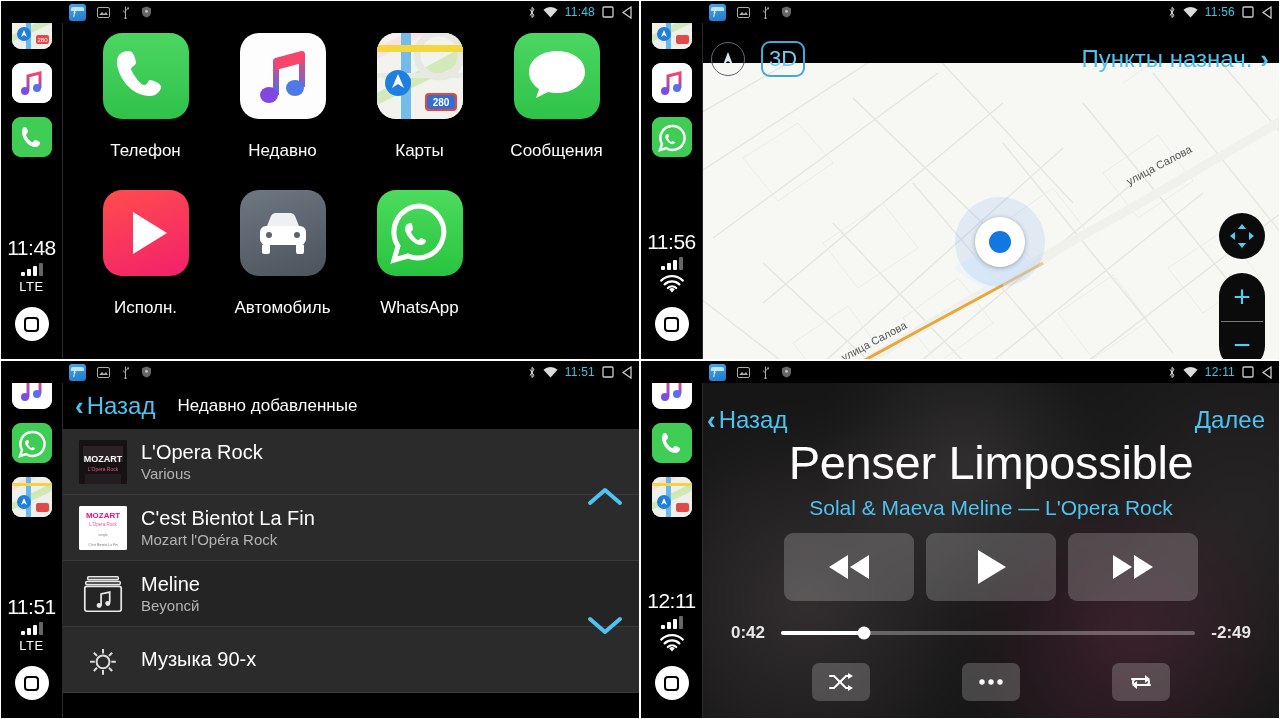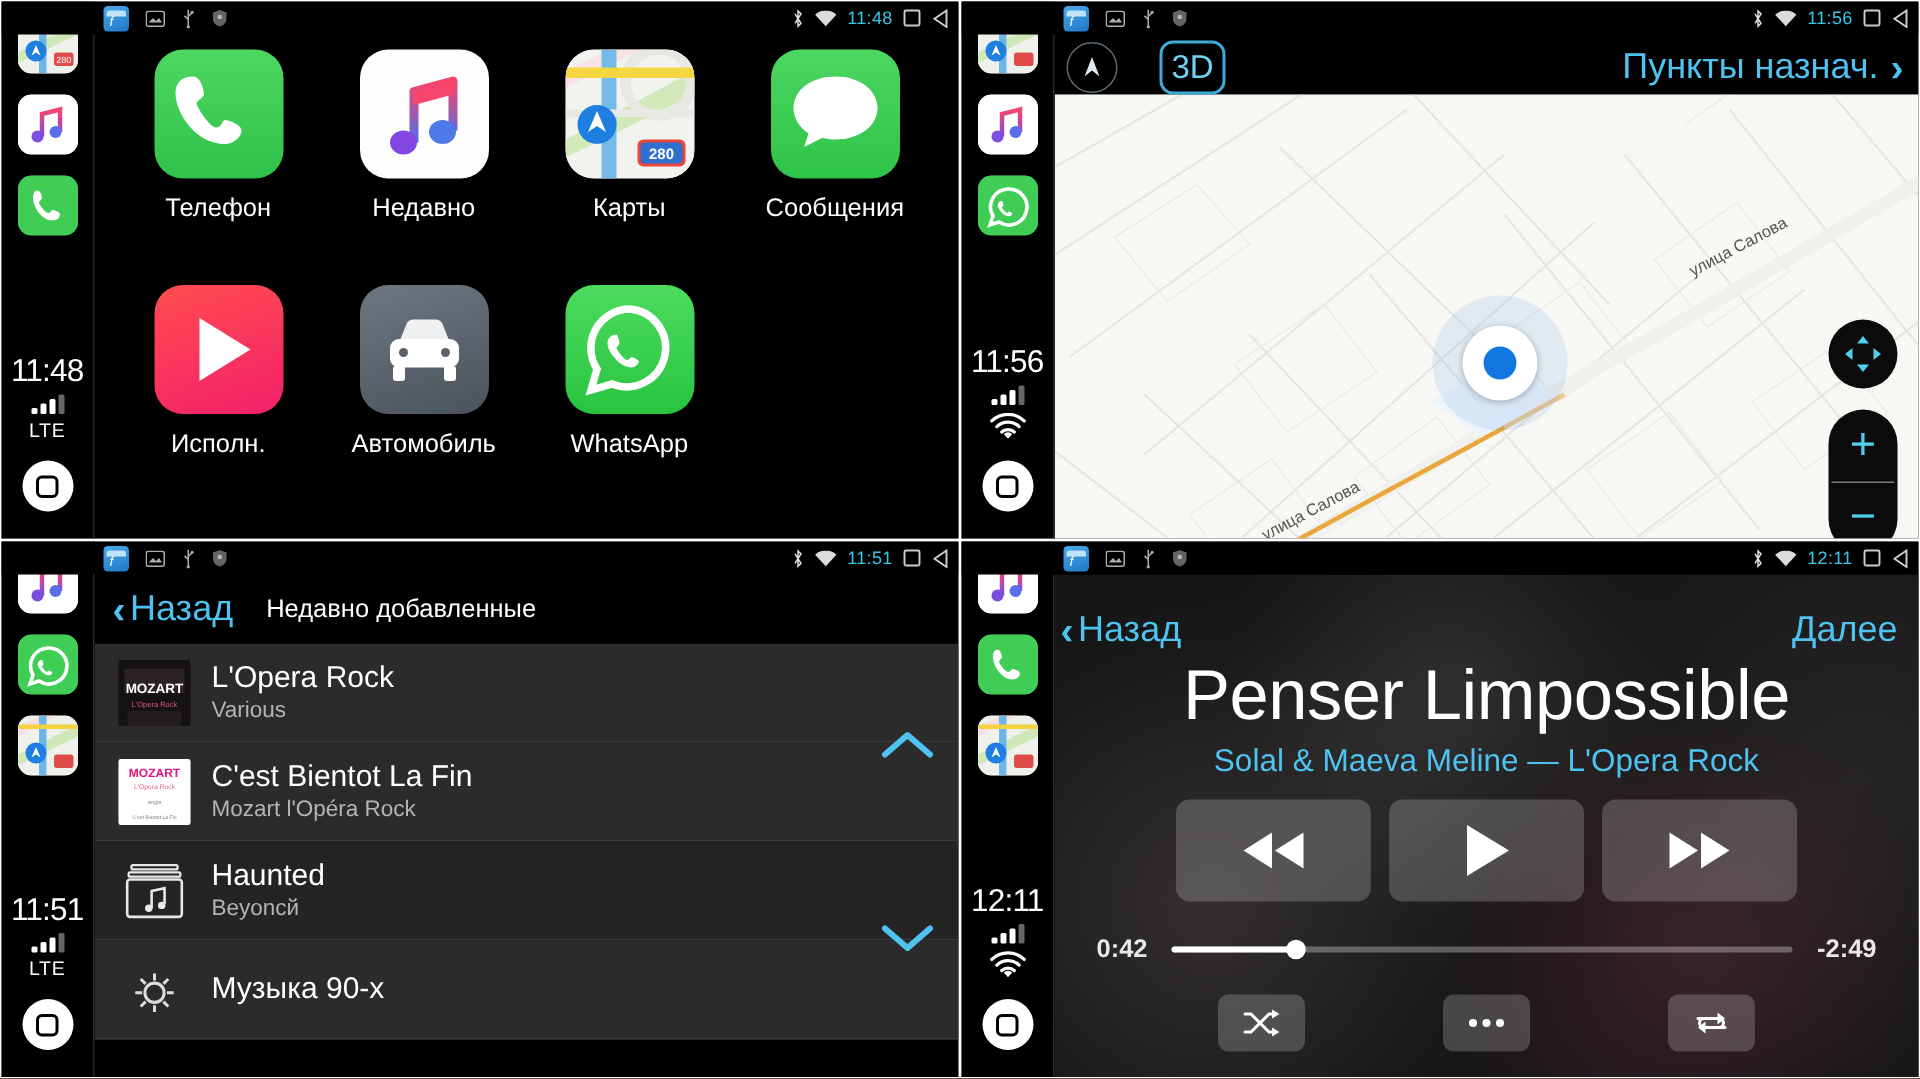--- a/index.html
+++ b/index.html
@@ -7,21 +7,21 @@
     width: 1280px; height: 719px;
     background: #000;
     font-family: "Liberation Sans", sans-serif;
     overflow: hidden;
   }
   .grid {
     width: 1280px; height: 719px;
     display: grid;
     grid-template-columns: 640px 640px;
     grid-template-rows: 360px 359px;
-    background: #7f1d1d;
+    background: #c4b5fd;
   }
   .panel {
     position: relative;
     background: #000;
     overflow: hidden;
     border: 1px solid #ffffff;
   }
 
   
   .androidbar {
@@ -86,36 +86,36 @@
   .appgrid {
     position: absolute; inset: 0;
     display: grid;
     grid-template-columns: repeat(4, 1fr);
     grid-template-rows: repeat(2, 1fr);
     padding: 10px 14px 12px 14px;
     background: #000;
   }
   .app { display: flex; flex-direction: column; align-items: center; justify-content: flex-start; }
   .app-ic { width: 86px; height: 86px; border-radius: 19px; position: relative; overflow: hidden; flex: none; }
-  .app-lb { margin-top: 10px; color: #fff; font-size: 17px; white-space: nowrap; }
+  .app-lb { margin-top: 22px; color: #fff; font-size: 17px; white-space: nowrap; }
 
   .ic-phone { background: linear-gradient(180deg,#4cd662,#30c24a); }
   .ic-music { background: #fdfdfd; }
   .ic-maps  { background: #eef0e9; }
   .ic-msg   { background: linear-gradient(180deg,#4cd662,#2fc348); }
   .ic-podc  { background: linear-gradient(160deg,#ff4d4d,#f2206b); }
   .ic-car   { background: linear-gradient(160deg,#6e7882,#4b535c); }
   .ic-wa    { background: linear-gradient(180deg,#4ddb5e,#28c43f); }
 
   .glyph { position: absolute; inset: 0; display: flex; align-items: center; justify-content: center; }
 
   
   .map-header {
-    position: absolute; top: 2px; left: 0; right: 0; height: 40px;
-    display: flex; align-items: center; gap: 28px;
+    position: absolute; top: 16px; left: 0; right: 0; height: 40px;
+    display: flex; align-items: center; gap: 16px;
     padding: 0 10px 0 8px; z-index: 5;
   }
   .compass-btn { width: 34px; height: 34px; border-radius: 50%; border: 1.5px solid #5c6a74; display:flex; align-items:center; justify-content:center; flex:none;}
   .btn3d {
     width: 44px; height: 36px; border: 2px solid #3fa9d8; border-radius: 9px;
     color: #6fd2f2; font-size: 22px; display: flex; align-items: center; justify-content: center;
     letter-spacing: 0px; flex: none;
   }
   .dest { margin-left: auto; color: #4fc3f0; font-size: 24px; display: flex; align-items: center; gap: 8px; }
   .chev-r { font-size: 26px; font-weight: bold; color: #4fc3f0; line-height: 1; }
@@ -698,21 +698,21 @@
             <svg viewBox="0 0 48 48" width="46" height="46">
                 <rect x="8" y="6" width="32" height="3" rx="1" fill="none" stroke="#e8e8e8" stroke-width="1.6"></rect>
                 <rect x="6" y="11" width="36" height="3" rx="1" fill="none" stroke="#e8e8e8" stroke-width="1.6"></rect>
                 <rect x="5" y="16" width="38" height="26" rx="2" fill="none" stroke="#e8e8e8" stroke-width="1.8"></rect>
                 <path d="M22 36V24l9-2v11" fill="none" stroke="#e8e8e8" stroke-width="1.8"></path>
                 <circle cx="20" cy="36" r="2.6" fill="#e8e8e8"></circle>
                 <circle cx="29" cy="34" r="2.6" fill="#e8e8e8"></circle>
               </svg>
           </div>
           <div class="row-txt">
-            <div class="row-t1">Haunted</div>
+            <div class="row-t1">Meline</div>
             <div class="row-t2">Beyoncй</div>
           </div>
         </div>
 
         <div class="row">
           <div class="thumb thumb-line">
             <svg viewBox="0 0 48 48" width="44" height="44">
                 <g fill="none" stroke="#dcdcdc" stroke-width="2.2">
                   <circle cx="24" cy="26" r="7"></circle>
                   <path d="M24 12v5M24 35v5M10 26h5M33 26h5M14 16l3.5 3.5M30.5 32.5L34 36M34 16l-3.5 3.5M17.5 32.5L14 36"></path>

